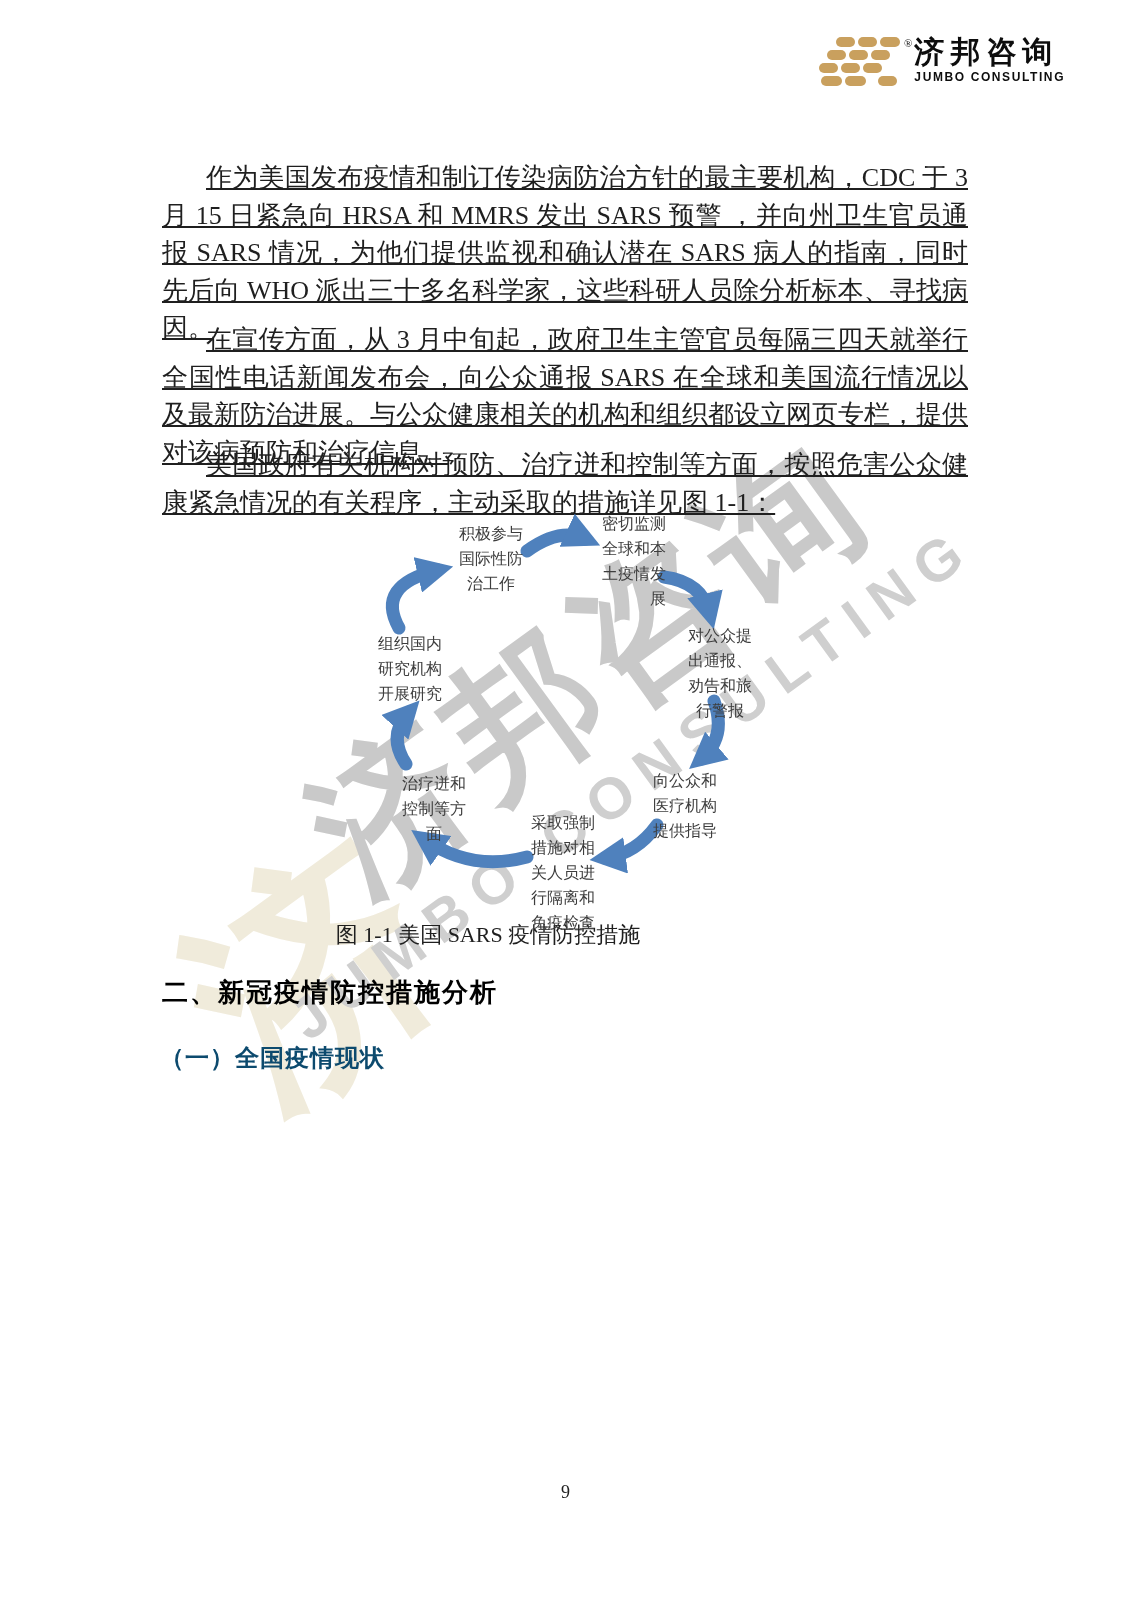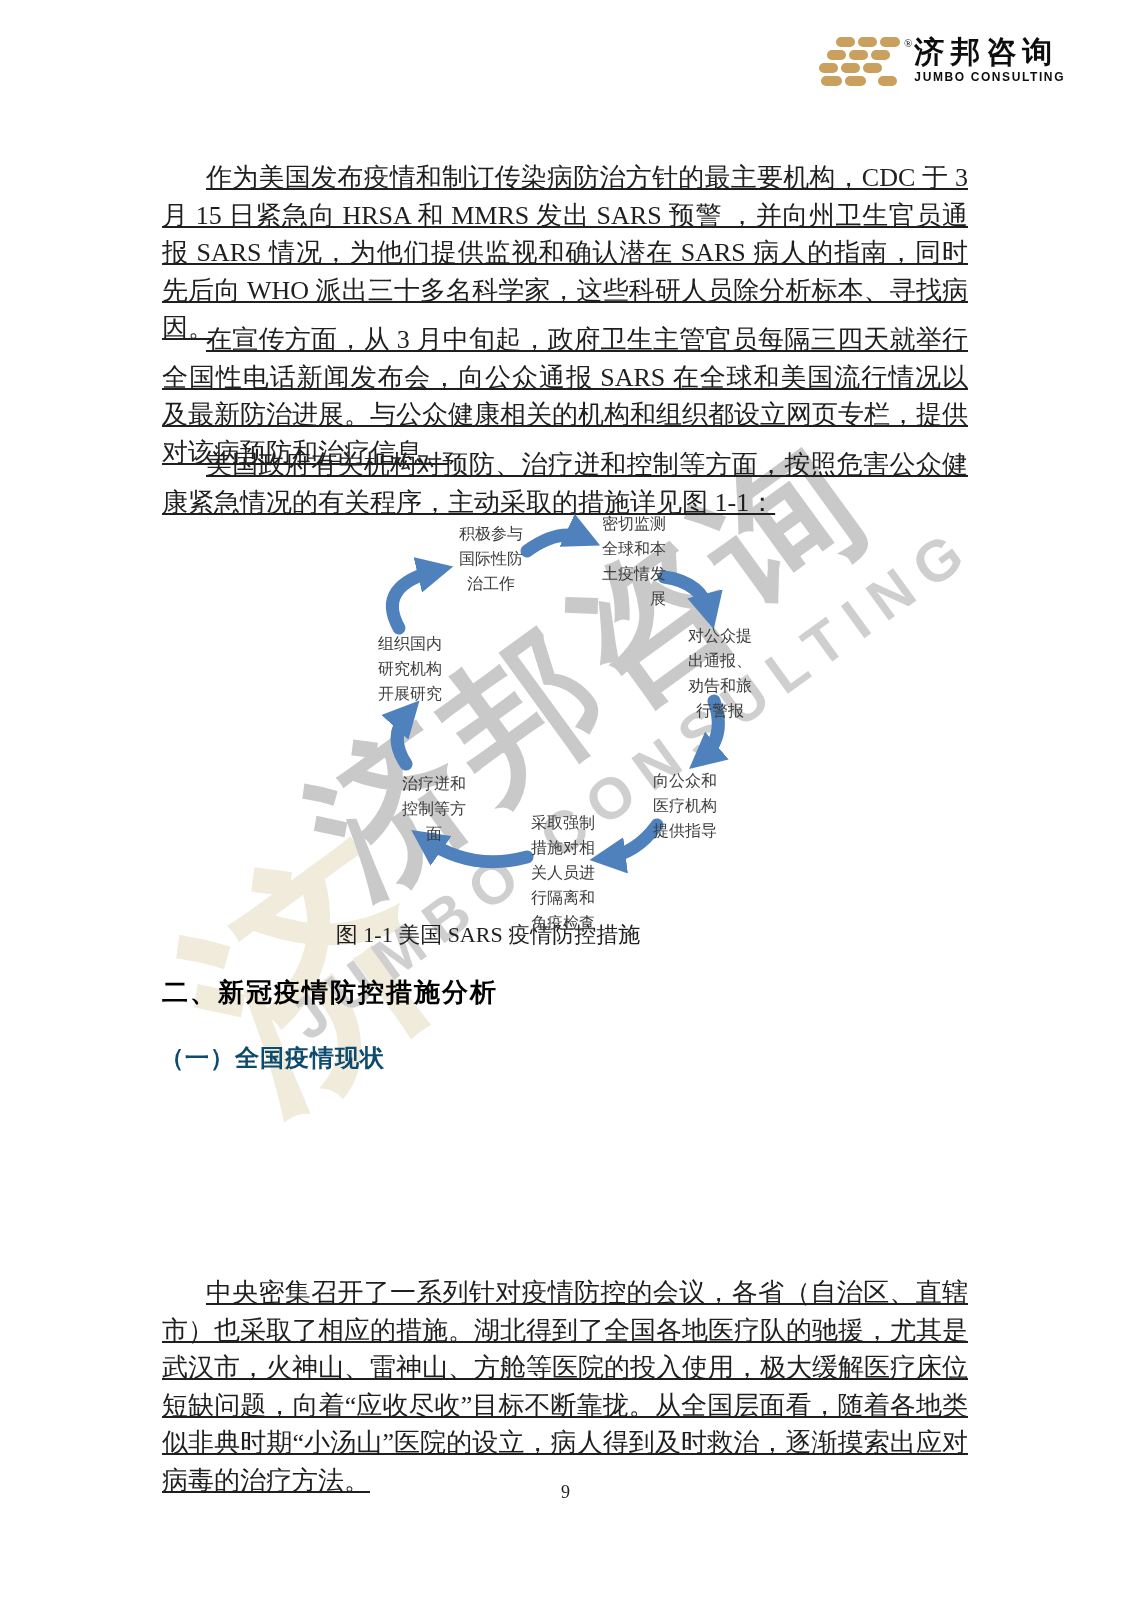--- a/index.html
+++ b/index.html
@@ -119,16 +119,15 @@
     <div class="node n3">向公众和医疗机构提供指导</div>
     <div class="node n4">采取强制措施对相关人员进行隔离和免疫检查</div>
     <div class="node n5">治疗迸和控制等方面</div>
     <div class="node n6">组织国内研究机构开展研究</div>
     <div class="caption">图 1-1 美国 SARS 疫情防控措施</div>
   </div>
 
   <div class="h1">二、新冠疫情防控措施分析</div>
   <div class="h2">（一）全国疫情现状</div>
 
-  <p class="para p5">中央密集召开了一系列针对疫情防控的会议，各省（自治区、直辖市）也采取了相应的措施。湖北得到了全国各地医疗队的驰援，尤其是武汉市，火神山、雷神山、方舱等医院的投入使用，极大缓解医疗床位短缺问题，向着“应收尽收”目标不断靠拢。从全国层面看，随着各地类似非典时期“小汤山”医院的设立，病人得到及时救治，逐渐摸索出应对病毒的治疗方法。</p>
 
   <div class="pageno">9</div>
 </div>
 
 </body></html>

